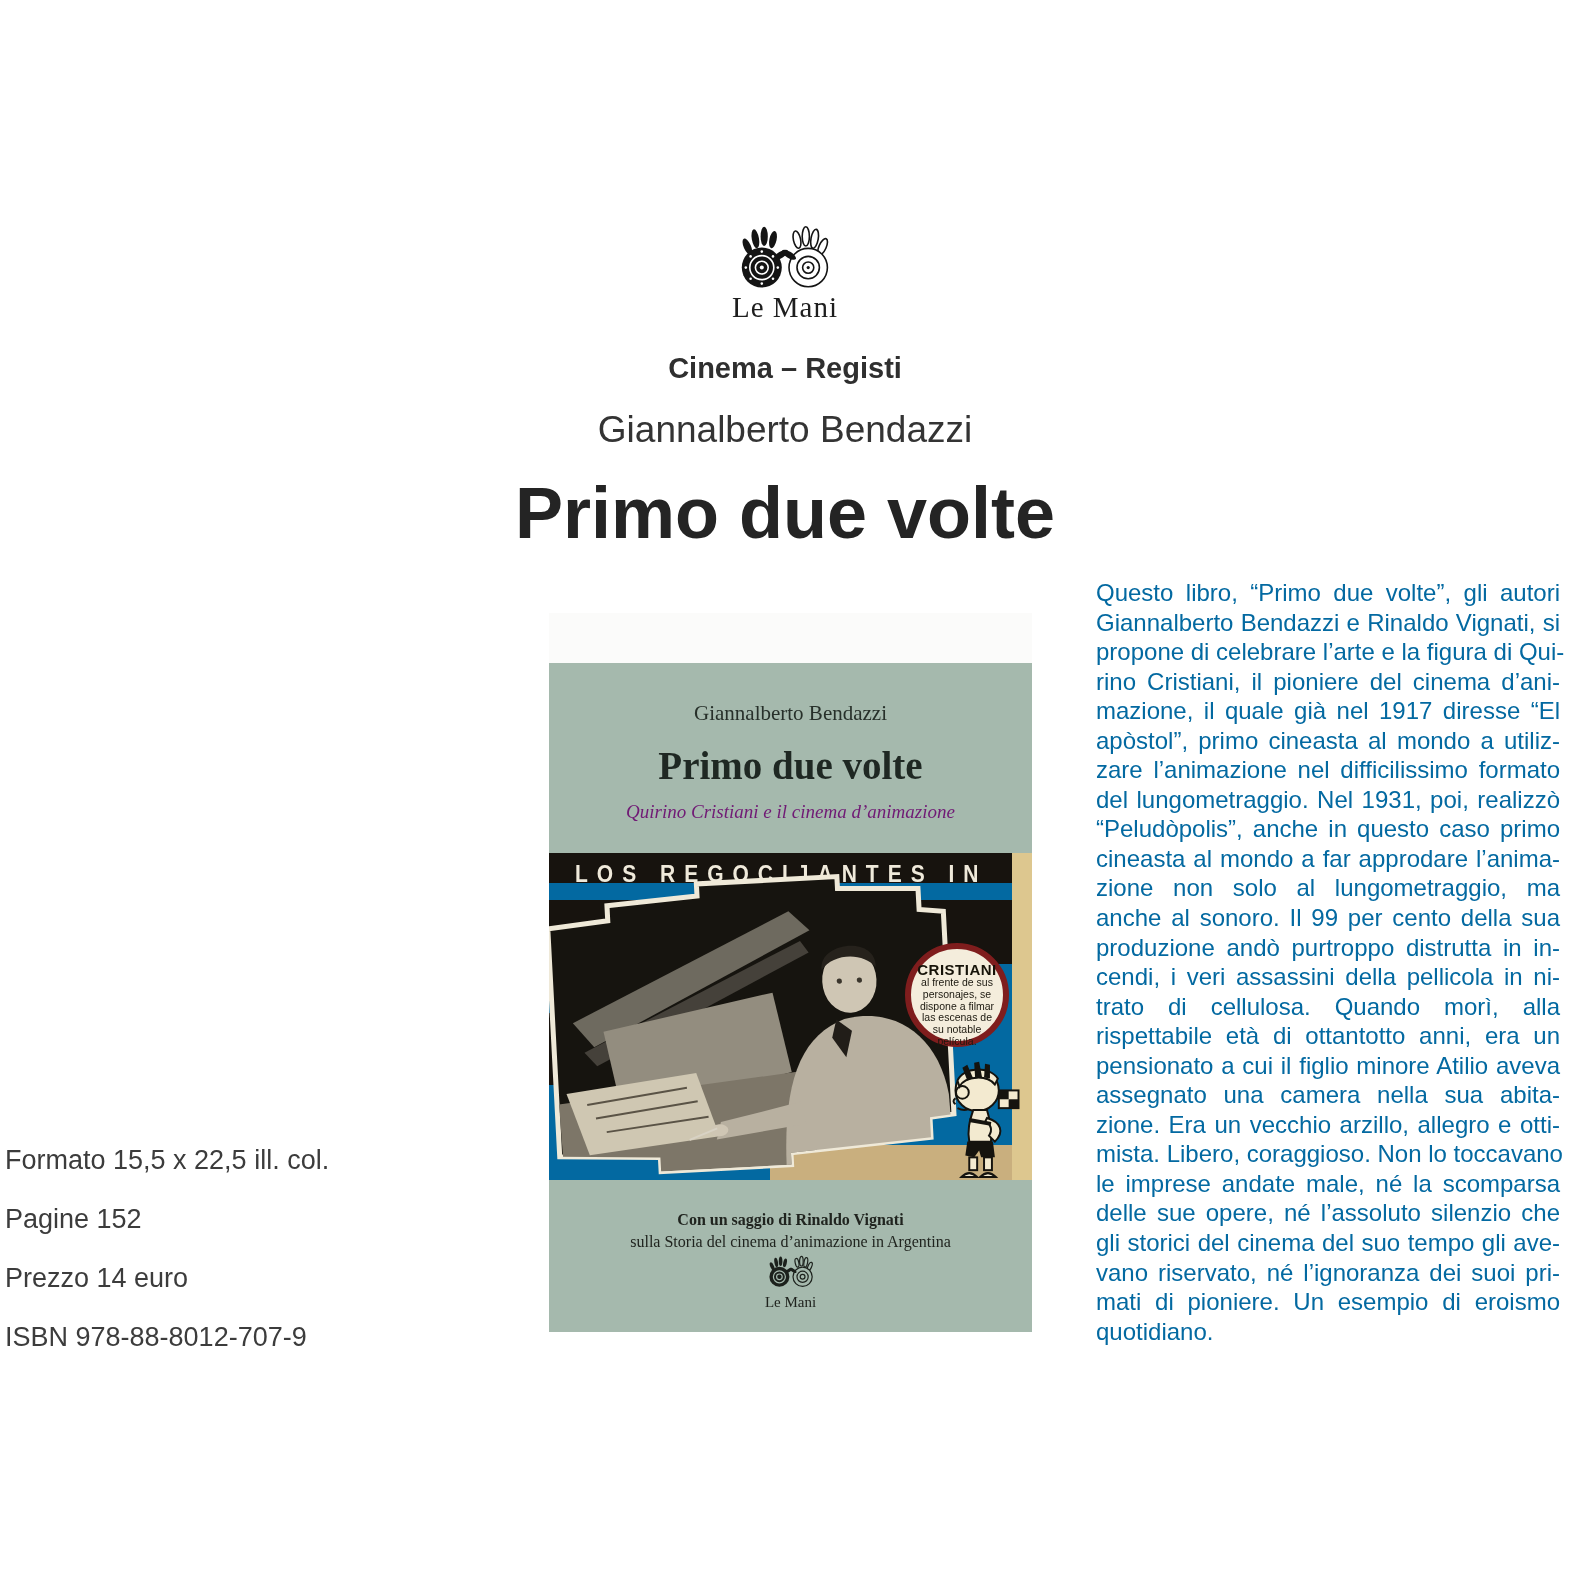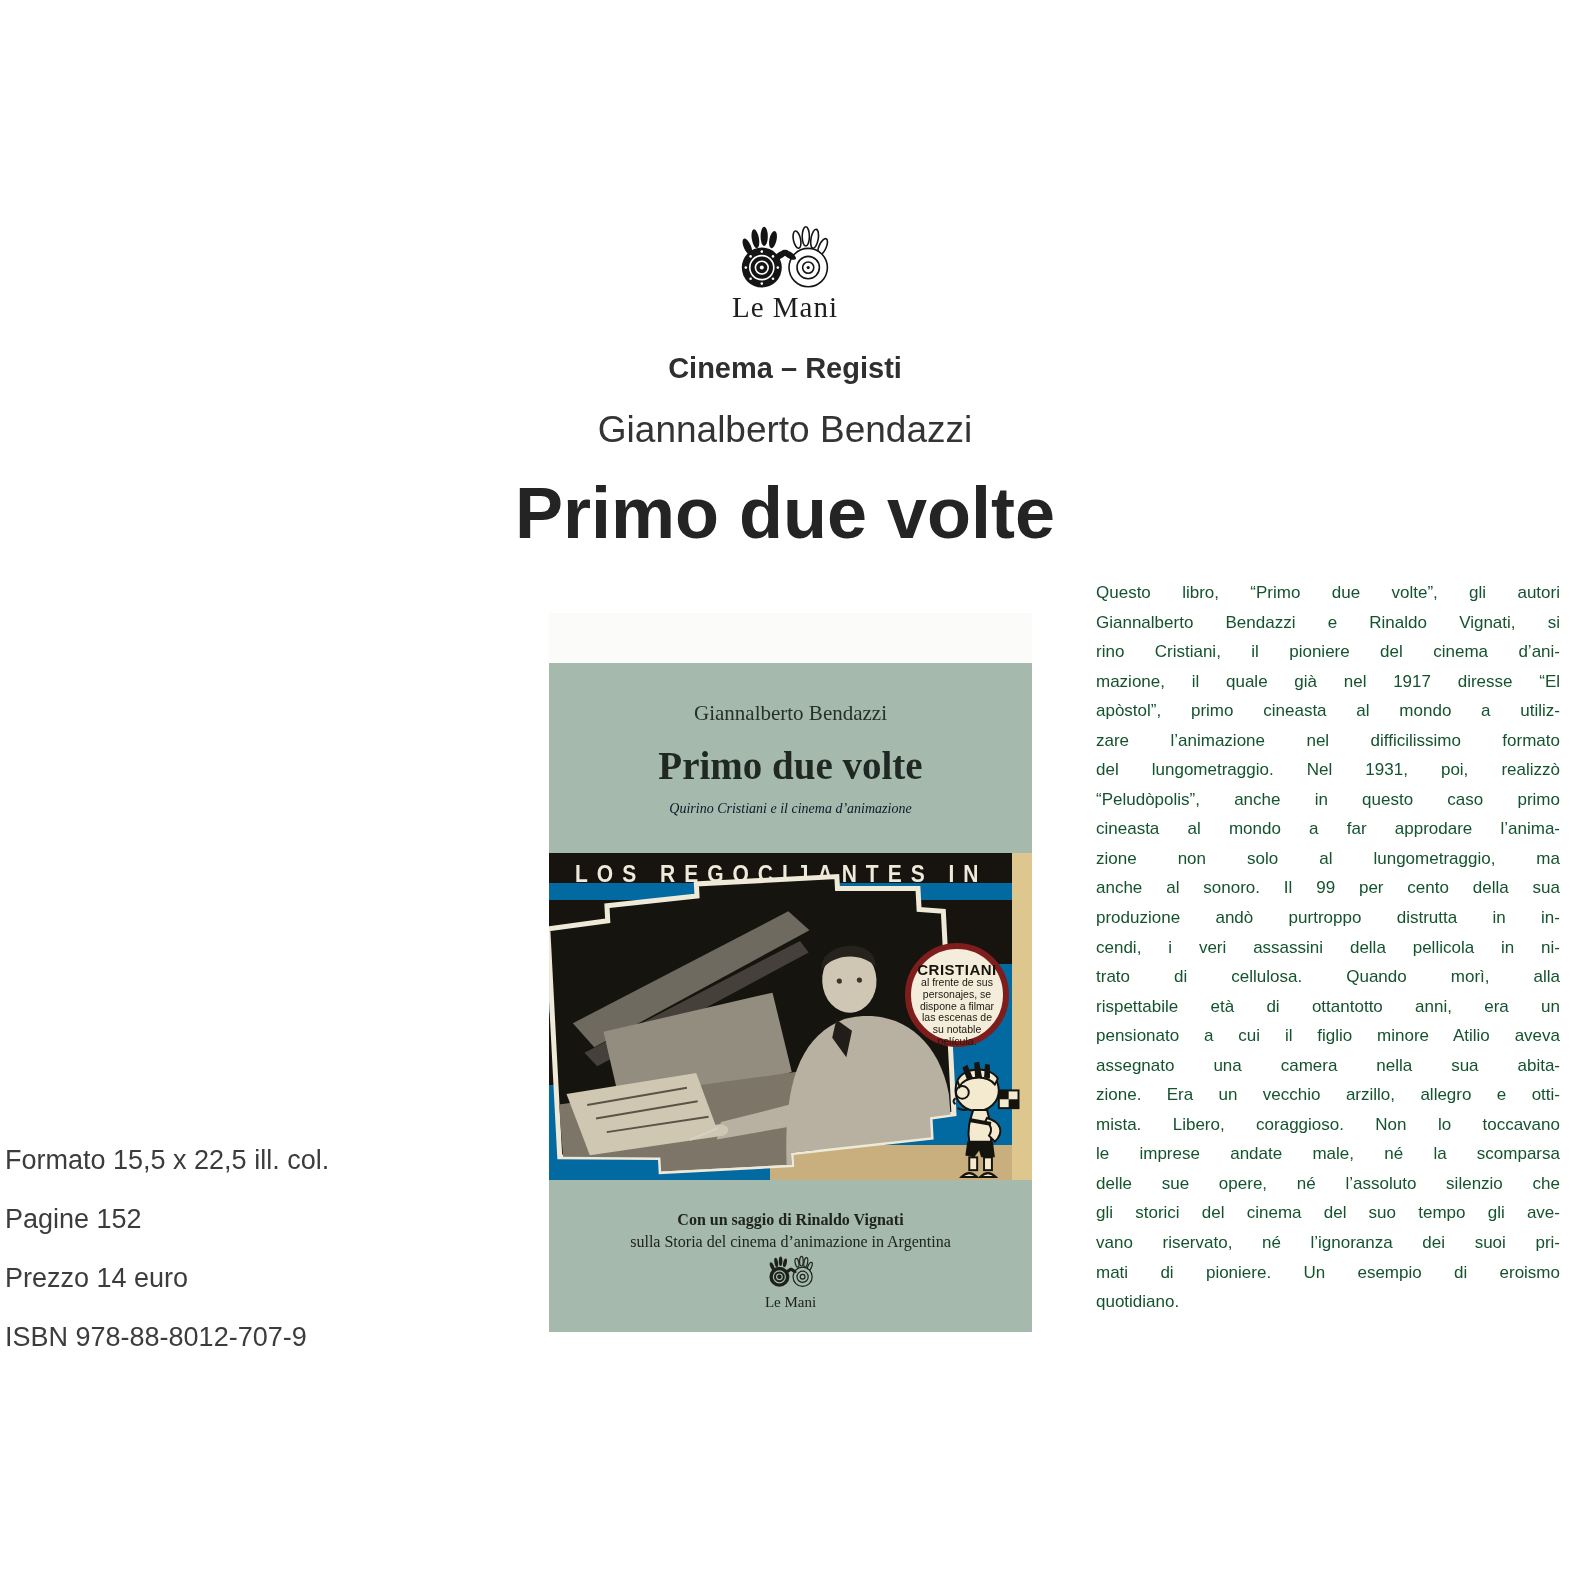--- a/index.html
+++ b/index.html
@@ -13,32 +13,32 @@
   .series{top:352px;font-size:29px;font-weight:bold;color:#2f2f2f;}
   .author-line{top:409px;font-size:37px;color:#343434;}
   .main-title{top:472px;font-size:72px;font-weight:bold;color:#242424;margin:0;letter-spacing:0px;}
 
   
   .details{position:absolute;left:5px;top:1146px;width:340px;}
   .detail-line{font-size:27px;line-height:28px;margin-bottom:31px;color:#3c3c3c;}
 
   
   .description{position:absolute;left:1096px;top:578px;width:464px;}
-  .desc-line{font-size:17px;line-height:29.55px;color:#14532d;
+  .desc-line{font-size:24px;line-height:29.55px;color:#0369a1;
              text-align:justify;text-align-last:justify;white-space:nowrap;}
   .description .desc-line:last-child{text-align-last:left;}
 
   
   .cover{position:absolute;left:549px;top:613px;width:483px;height:719px;}
   .cover-margin{position:absolute;left:0;top:0;width:100%;height:50px;background:#fbfbfa;}
   .cover-body{position:absolute;left:0;top:50px;width:100%;height:669px;background:#a5b9ad;overflow:hidden;}
   .cov-center{position:absolute;left:0;right:0;text-align:center;}
   .cover-author{top:38px;font-family:"Liberation Serif",serif;font-size:21px;color:#27302a;}
   .cover-title{top:80px;font-family:"Liberation Serif",serif;font-size:39px;font-weight:bold;color:#1f2823;}
-  .cover-subtitle{top:138px;font-family:"Liberation Serif",serif;font-style:italic;font-size:14px;color:#0f172a;}
+  .cover-subtitle{top:138px;font-family:"Liberation Serif",serif;font-style:italic;font-size:19px;color:#701a75;}
 
   
   .clipping{position:absolute;left:0;top:190px;width:483px;height:327px;background:#0369a1;overflow:hidden;}
   .banner{position:absolute;left:0;top:0;width:463px;height:30px;background:#17130e;overflow:hidden;}
   .banner-text{position:absolute;left:26px;top:9px;font-size:21px;font-weight:bold;color:#efe9da;
                letter-spacing:9px;transform:scaleY(1.15);}
   .band{position:absolute;left:0;top:47px;width:100%;height:64px;background:#17130e;}
   .notch{position:absolute;left:0;top:160px;width:13px;height:72px;background:#17130e;}
   .tan-band{position:absolute;left:221px;top:292px;width:262px;height:35px;background:#c9af7e;}
   .edge-strip{position:absolute;right:0;top:0;width:20px;height:100%;background:#ddc78f;}
@@ -111,20 +111,21 @@
   <div class="detail-line">Formato 15,5 x 22,5 ill. col.</div>
       <div class="detail-line">Pagine 152</div>
       <div class="detail-line">Prezzo 14 euro</div>
       <div class="detail-line">ISBN 978-88-8012-707-9</div>
     </div>
 
   <div class="description">
 
   <div class="desc-line">Questo libro, “Primo due volte”, gli autori</div>
       <div class="desc-line">Giannalberto Bendazzi e Rinaldo Vignati, si</div>
+      <div class="desc-line">propone di celebrare l’arte e la figura di Qui-</div>
       <div class="desc-line">rino Cristiani, il pioniere del cinema d’ani-</div>
       <div class="desc-line">mazione, il quale già nel 1917 diresse “El</div>
       <div class="desc-line">apòstol”, primo cineasta al mondo a utiliz-</div>
       <div class="desc-line">zare l’animazione nel difficilissimo formato</div>
       <div class="desc-line">del lungometraggio. Nel 1931, poi, realizzò</div>
       <div class="desc-line">“Peludòpolis”, anche in questo caso primo</div>
       <div class="desc-line">cineasta al mondo a far approdare l’anima-</div>
       <div class="desc-line">zione non solo al lungometraggio, ma</div>
       <div class="desc-line">anche al sonoro. Il 99 per cento della sua</div>
       <div class="desc-line">produzione andò purtroppo distrutta in in-</div>

